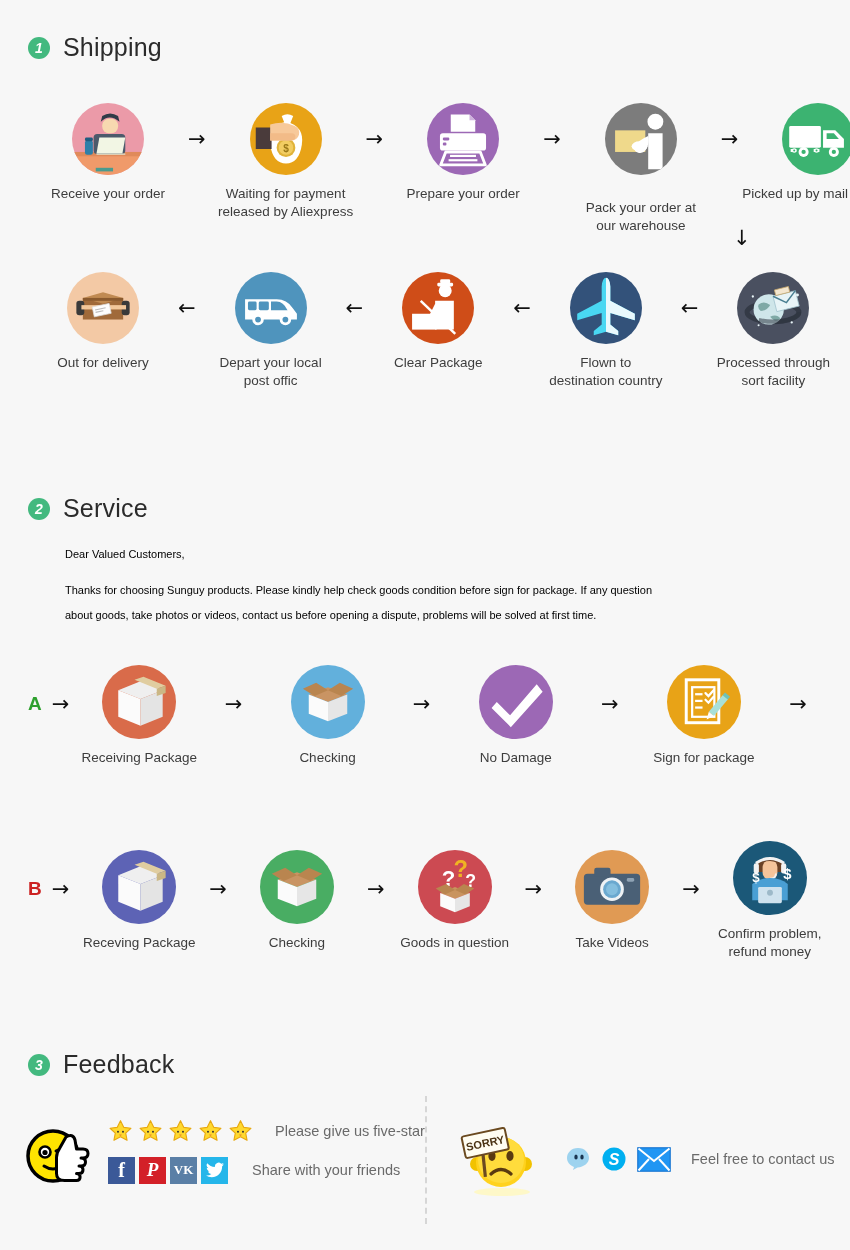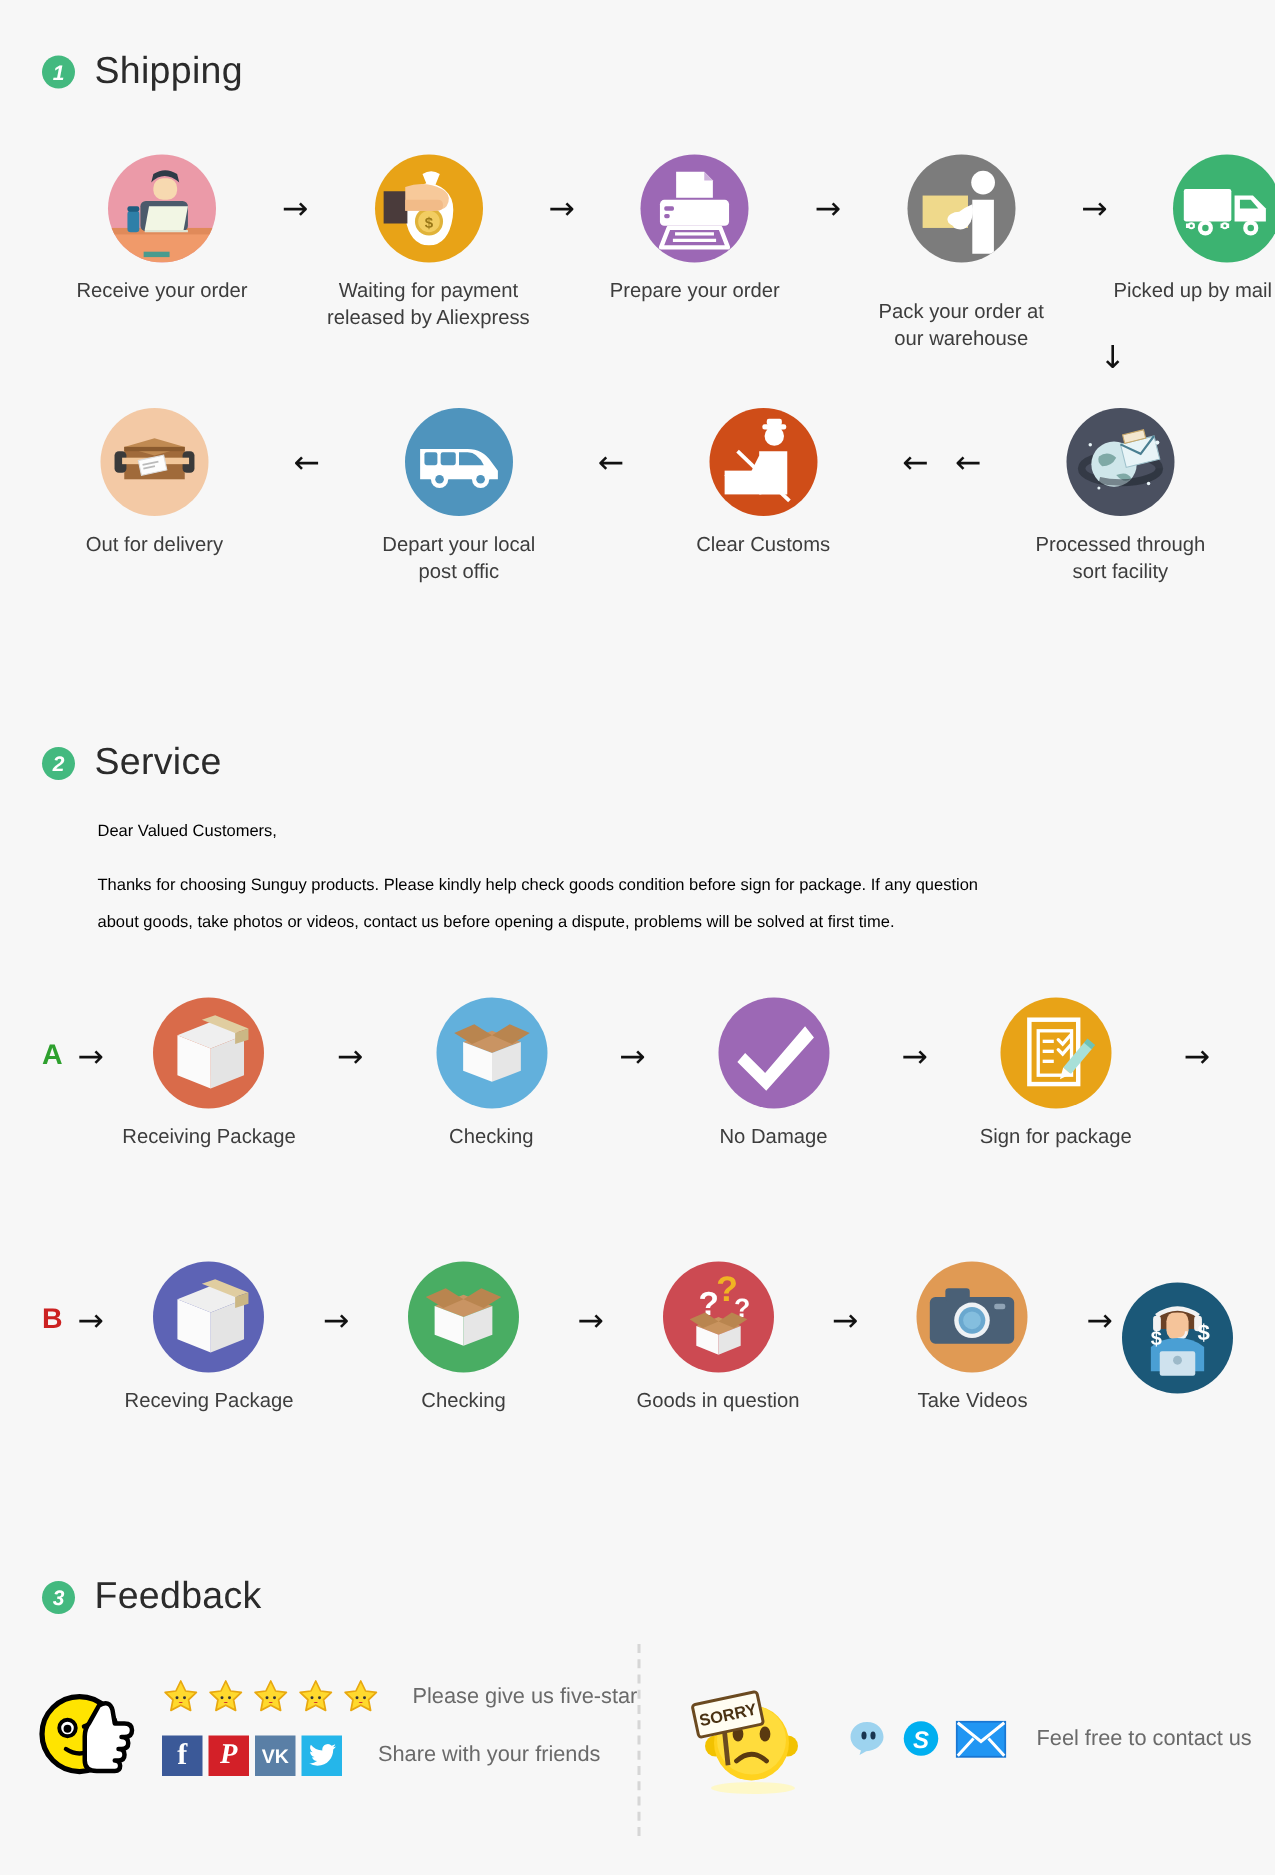--- a/index.html
+++ b/index.html
@@ -50,21 +50,21 @@
   .svc-line { position: absolute; font-size: 11px; color: #000000; line-height: 1.7; }
   .rowlabel { font-size: 19px; font-weight: bold; font-family: "Liberation Sans", sans-serif; }
 
   
   .divider {
     position: absolute; width: 0; border-left: 2px dashed #d6d6d6;
   }
   .stars { display: flex; gap: 5px; }
   .social { display: flex; gap: 4px; }
   .sq { width: 27px; height: 27px; display:flex; align-items:center; justify-content:center;
-        color:#fff; font-size:17px; font-weight:bold; font-family:Liberation Sans, sans-serif; }
+        color:#fff; font-size:17px; font-weight:bold; font-family:Liberation Serif, serif; }
   .fbtext { font-size: 14.5px; color: #6a6a6a; }
 
   svg { display: block; }
 </style>
 </head>
 <body>
 
 <div class="page">
 
   <div class="sec-head" style="left:28px; top:33px;">
@@ -204,23 +204,33 @@
     <rect x="14" y="62" width="34" height="18" fill="white"></rect>
     <rect x="14" y="58" width="38" height="5" fill="white"></rect>
     <circle cx="60" cy="26" r="9" fill="white"></circle>
     <rect x="49" y="15" width="22" height="5" rx="2" fill="white"></rect>
     <rect x="53" y="10" width="14" height="6" rx="2" fill="white"></rect>
     <path d="M46 40 h26 v40 H46z" fill="white"></path>
     <path d="M46 44 l-14 28 h8 l12 -24z" fill="white"></path>
     <path d="M26 40 L74 86" stroke="white" stroke-width="3.5"></path>
     </svg>
         </div>
-        <div class="cap" style="width: 150px;">Clear  Customs</div>
+        <div class="cap" style="width: 150px;">Clear  Package</div>
       </div>
       <div class="arrow" style="height: 72px;">←</div>
+      <div class="node">
+        <div class="circ" style="width: 72px; height: 72px; background: rgb(51, 82, 122);">
+          <svg viewBox="0 0 100 100" width="72" height="72">
+    <path d="M50 8 q5 0 6 12 v20 l34 18 v9 l-34 -10 v16 l11 9 v6 l-17 -5 -17 5 v-6 l11 -9 v-16 l-34 10 v-9 l34 -18 v-20 q1 -12 6 -12z" fill="#49d7f2"></path>
+    <path d="M50 8 q5 0 6 12 v20 l34 18 v9 l-34 -10 v16 l11 9 v6 l-17 -5z" fill="#e9f9fd"></path>
+    </svg>
+        </div>
+        <div class="cap" style="width: 150px;">Flown to
+destination country</div>
+      </div>
       <div class="arrow" style="height: 72px;">←</div>
       <div class="node">
         <div class="circ" style="width: 72px; height: 72px; background: rgb(74, 80, 96);">
           <svg viewBox="0 0 100 100" width="72" height="72">
     <ellipse cx="50" cy="56" rx="36" ry="13" fill="none" stroke="#2e3440" stroke-width="7" opacity=".8"></ellipse>
     <circle cx="44" cy="52" r="21" fill="#cfe6ea"></circle>
     <path d="M30 45 q8 -6 16 1 q-4 8 -13 8 q-5 -4 -3 -9z" fill="#7fa9a6"></path>
     <path d="M46 62 q10 -4 14 3 q-6 6 -14 -3z" fill="#7fa9a6"></path>
     <ellipse cx="50" cy="56" rx="36" ry="13" fill="none" stroke="#2e3440" stroke-width="6" opacity=".55" stroke-dasharray="60 200"></ellipse>
     <g transform="rotate(-14 66 40)">
@@ -376,20 +386,22 @@
     <rect x="65" y="30" width="7" height="14" rx="3" fill="#f2f2f2"></rect>
     <path d="M31 30 q19 -13 38 0" stroke="#f2f2f2" stroke-width="4" fill="none"></path>
     <path d="M58 44 q0 7 -8 7" stroke="#f2f2f2" stroke-width="2.5" fill="none"></path>
     <path d="M26 58 q10 -8 24 -8 t24 8 v22 H26z" fill="#4a9fd4"></path>
     <rect x="34" y="62" width="32" height="22" rx="2" fill="#cfe2ee"></rect>
     <circle cx="50" cy="70" r="4" fill="#9db9c9"></circle>
     <text x="26" y="56" font-size="18" font-weight="bold" font-family="'Liberation Sans',sans-serif" fill="white">$</text>
     <text x="68" y="52" font-size="20" font-weight="bold" font-family="'Liberation Sans',sans-serif" fill="white">$</text>
     </svg>
         </div>
+        <div class="cap" style="width: 140px;">Confirm problem,
+refund money</div>
       </div>
     </div>
 
   <div class="sec-head" style="left:28px; top:1050px;">
     <span class="badge">3</span>
     <span class="sec-title">Feedback</span>
   </div>
 
   <div class="divider" style="left:425px; top:1096px; height:128px;"></div>
 

